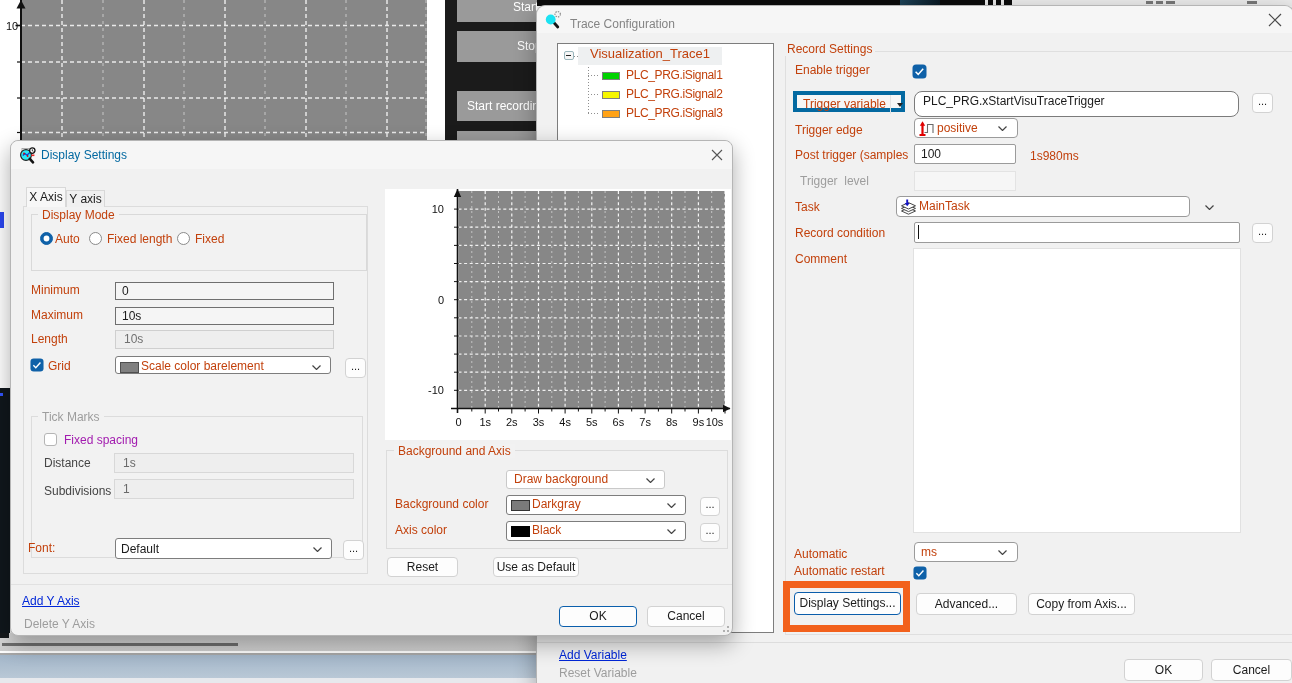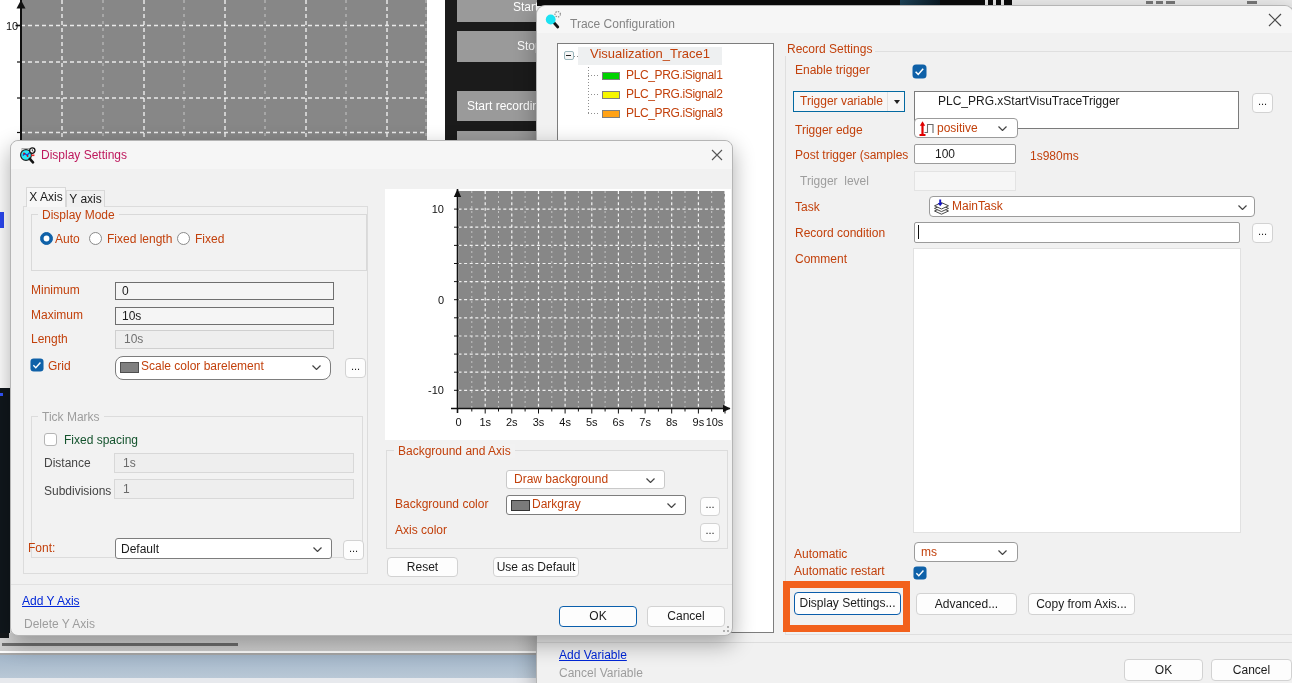--- a/index.html
+++ b/index.html
@@ -121,50 +121,50 @@
 
   <div class="abs" style="left:248px;top:45px;width:600px;height:582px;border:1px solid #dfdfdf"></div>
   <div class="lbl" style="left:247px;top:36px;background:#f1f1f1;padding:0 3px">Record Settings</div>
 
   <div class="lbl" style="left:258px;top:57px">Enable trigger</div>
   <svg class="abs" style="left:375px;top:58px" width="15" height="15" viewBox="0 0 15 15">
     <rect x="0.5" y="0.5" width="14" height="14" rx="3.5" fill="#0f61a8"></rect>
     <path d="M3.6 7.8l2.6 2.6 5-5.6" stroke="#fff" stroke-width="1.5" fill="none"></path>
   </svg>
 
-  <div class="abs" style="left:256px;top:85px;width:112px;height:21px;background:#f6f6f6;border:1px solid #0369a1;box-sizing:border-box">
+  <div class="abs" style="left:256px;top:85px;width:112px;height:21px;background:#f6f6f6;border:4px solid #0369a1;box-sizing:border-box">
     <div class="lbl" style="left:6px;top:2px">Trigger variable</div>
     <div class="abs" style="left:93px;top:0;width:1px;height:19px;background:#e2e2e2"></div>
     <div class="abs" style="left:100px;top:8px;width:0;height:0;border:3.5px solid transparent;border-top:4.5px solid #222"></div>
   </div>
-  <div class="inp" style="left:377px;top:85px;width:325px;height:38px;border-color:#7b7b7b;border-radius:0;box-sizing:border-box;line-height:19px;padding-left:23px">PLC_PRG.xStartVisuTraceTrigger</div>
+  <div class="inp" style="left:377px;top:85px;width:325px;height:26px;border-color:#7b7b7b;border-radius:8px;box-sizing:border-box;line-height:19px;padding-left:8px">PLC_PRG.xStartVisuTraceTrigger</div>
   <div class="dots" style="left:715px;top:87px;width:19px;height:18px;line-height:14px">...</div>
 
   <div class="lbl" style="left:258px;top:117px">Trigger edge</div>
   <div class="inp" style="left:377px;top:112px;width:104px;height:20px;box-sizing:border-box">
     <svg class="abs" style="left:3px;top:1px" width="18" height="17" viewBox="0 0 18 17">
       <path d="M4.5 15 L4.5 4.5 M1.5 15 L7.5 15" stroke="#e00000" stroke-width="2.2" fill="none"></path>
       <path d="M4.5 1.2 L1.8 5.8 L7.2 5.8 Z" fill="#e00000"></path>
       <path d="M6.5 12.5 L9.5 12.5 9.5 4.5 15 4.5 15 13" stroke="#6a6a6a" stroke-width="1.1" fill="none"></path>
     </svg>
     <div class="lbl" style="left:22px;top:2px">positive</div>
     <svg class="chev" style="left:83px;top:7px" viewBox="0 0 9 5">
           <path d="M0.5 0.5l4 4 4-4" stroke="#444" fill="none" stroke-width="1.2"></path>
         </svg>
   </div>
 
   <div class="lbl" style="left:258px;top:142px">Post trigger (samples</div>
-  <div class="inp" style="left:377px;top:138px;width:102px;height:20px;box-sizing:border-box;line-height:18px;padding-left:20px;border-radius:2px">100</div>
+  <div class="inp" style="left:377px;top:138px;width:102px;height:20px;box-sizing:border-box;line-height:18px;padding-left:6px;border-radius:2px">100</div>
   <div class="lbl" style="left:493px;top:143px">1s980ms</div>
 
   <div class="glbl" style="left:263px;top:168px">Trigger&nbsp; level</div>
   <div class="abs" style="left:377px;top:165px;width:102px;height:20px;background:#f6f6f6;border:1px solid #e3e3e3;box-sizing:border-box"></div>
 
   <div class="lbl" style="left:258px;top:194px">Task</div>
-  <div class="inp" style="left:392px;top:190px;width:326px;height:21px;box-sizing:border-box">
+  <div class="inp" style="left:359px;top:190px;width:294px;height:21px;box-sizing:border-box">
     <svg class="abs" style="left:3px;top:2px" width="17" height="17" viewBox="0 0 17 17">
       <g fill="#fff" stroke="#333" stroke-width="0.9">
         <path d="M1.5 12 L8.5 8.8 15.5 12 8.5 15.2 Z"></path>
         <path d="M1.5 9.4 L8.5 6.2 15.5 9.4 8.5 12.6 Z"></path>
         <path d="M1.5 6.8 L8.5 3.6 15.5 6.8 8.5 10 Z"></path>
       </g>
       <line x1="7.2" y1="0.5" x2="7.2" y2="4.6" stroke="#1515c4" stroke-width="1.9"></line>
       <polygon points="4.7,4 9.7,4 7.2,7.2" fill="#1515c4"></polygon>
     </svg>
     <div class="lbl" style="left:22px;top:2px">MainTask</div>
@@ -196,39 +196,39 @@
     <path d="M3.6 7.8l2.6 2.6 5-5.6" stroke="#fff" stroke-width="1.5" fill="none"></path>
   </svg>
 
   <div class="abs" style="left:246px;top:575px;width:127px;height:51px;border:7px solid #f2611c;box-sizing:border-box"></div>
   <div class="btn" style="left:257px;top:586px;width:107px;height:23px;border:1.5px solid #0a5dab;line-height:20px;box-sizing:border-box">Display Settings...</div>
   <div class="btn" style="left:379px;top:587px;width:101px;height:22px;line-height:20px;box-sizing:border-box">Advanced...</div>
   <div class="btn" style="left:491px;top:587px;width:107px;height:22px;line-height:20px;box-sizing:border-box">Copy from Axis...</div>
 
   <div class="abs" style="left:0;top:636px;width:756px;height:1px;background:#dddddd"></div>
   <div class="link" style="left:22px;top:641.5px">Add Variable</div>
-  <div class="glbl" style="left:22px;top:659.5px">Cancel Variable</div>
+  <div class="glbl" style="left:22px;top:659.5px">Reset Variable</div>
   <div class="btn" style="left:587px;top:653px;width:79px;height:22px;line-height:20px;box-sizing:border-box">OK</div>
   <div class="btn" style="left:674px;top:653px;width:81px;height:22px;line-height:20px;box-sizing:border-box">Cancel</div>
 </div>
 
 <div class="dlg" style="left:10px;top:140px;width:721px;height:494px;border-radius:8px">
   <div class="abs" style="left:0;top:0;width:721px;height:28px;background:#f6f6f6;border-radius:8px 8px 0 0"></div>
   <svg class="abs" style="left:8px;top:6px" width="18" height="18" viewBox="0 0 18 18">
     <rect x="3" y="1.5" width="9" height="10" fill="#fdfdfd" stroke="#9a9a9a" stroke-width="0.8"></rect>
     <circle cx="7" cy="8" r="5.4" fill="#2ae8f5" stroke="#222" stroke-width="1.2"></circle>
     <path d="M3.8 8.6l2.2-2 2 1.6 2.6-2.4" stroke="#1040d0" stroke-width="1.4" fill="none"></path>
     <circle cx="5" cy="6.5" r="0.9" fill="#e00000"></circle>
         <circle cx="8.6" cy="9" r="0.9" fill="#e00000"></circle>
     <line x1="10.8" y1="11.8" x2="14" y2="15.3" stroke="#141414" stroke-width="2.6" stroke-linecap="round"></line>
     <circle cx="13.3" cy="3.6" r="2.7" fill="#fdfdfd" stroke="#141414" stroke-width="1.3"></circle>
     <path d="M13.3 2.3 L13.3 3.8 L14.4 4.3" stroke="#141414" stroke-width="0.9" fill="none"></path>
     <rect x="12.2" y="7.5" width="3.2" height="1.6" fill="#e82222"></rect>
   </svg>
-  <div class="abs" style="left:30px;top:7px;color:#be185d">Display Settings</div>
+  <div class="abs" style="left:30px;top:7px;color:#0369a1">Display Settings</div>
   <svg class="abs" style="left:699px;top:7px" width="14" height="14" viewBox="0 0 14 14">
     <path d="M2 2 L12 12 M12 2 L2 12" stroke="#555" stroke-width="1.1"></path>
   </svg>
 
   <div class="abs" style="left:12px;top:65px;width:345px;height:368px;border:1px solid #dcdcdc;background:#f2f2f2;box-sizing:border-box"></div>
   <div class="abs" style="left:15px;top:46px;width:40px;height:20px;background:#f7f7f7;border:1px solid #d8d8d8;border-bottom:none;box-sizing:border-box;text-align:center;line-height:19px;font-size:12px;z-index:2">X Axis</div>
   <div class="abs" style="left:55px;top:49px;width:39px;height:17px;background:#f0f0f0;border:1px solid #d8d8d8;border-bottom:none;box-sizing:border-box;text-align:center;line-height:16px;font-size:12px">Y axis</div>
 
   <div class="abs" style="left:20px;top:73px;width:334px;height:55px;border:1px solid #d9d9d9"></div>
   <div class="lbl" style="left:27px;top:67px;background:#f2f2f2;padding:0 4px">Display Mode</div>
@@ -251,33 +251,33 @@
   <div class="lbl" style="left:20px;top:167px">Maximum</div>
   <div class="abs" style="left:104px;top:166px;width:219px;height:18px;background:#f5f5f5;border:1px solid #6f6f6f;box-sizing:border-box;line-height:16px;padding-left:6px">10s</div>
   <div class="lbl" style="left:20px;top:191px">Length</div>
   <div class="abs" style="left:104px;top:189px;width:219px;height:19px;background:#eeeeee;border:1px solid #cfcfcf;box-sizing:border-box;line-height:17px;padding-left:8px;color:#707070">10s</div>
 
   <svg class="abs" style="left:19px;top:217px" width="14" height="14" viewBox="0 0 15 15">
     <rect x="0.5" y="0.5" width="14" height="14" rx="3.5" fill="#0f61a8"></rect>
     <path d="M3.6 7.8l2.6 2.6 5-5.6" stroke="#fff" stroke-width="1.5" fill="none"></path>
   </svg>
   <div class="lbl" style="left:37px;top:218px">Grid</div>
-  <div class="inp" style="left:104px;top:215px;width:216px;height:24px;border-color:#7d7d7d;border-radius:8px;box-sizing:border-box">
+  <div class="inp" style="left:104px;top:215px;width:216px;height:18px;border-color:#7d7d7d;border-radius:3px;box-sizing:border-box">
     <div class="abs" style="left:4px;top:5px;width:17px;height:9px;background:#808080;border:1px solid #4f4f4f"></div>
     <div class="lbl" style="left:25px;top:2px">Scale color barelement</div>
     <svg class="chev" style="left:196px;top:8px" viewBox="0 0 9 5">
           <path d="M0.5 0.5l4 4 4-4" stroke="#444" fill="none" stroke-width="1.2"></path>
         </svg>
   </div>
   <div class="dots" style="left:334px;top:217px;width:19px;height:18px;line-height:14px">...</div>
 
   <div class="abs" style="left:20px;top:275px;width:330px;height:140px;border:1px solid #dcdcdc"></div>
   <div class="glbl" style="left:27px;top:269px;background:#f2f2f2;padding:0 4px">Tick Marks</div>
   <div class="abs" style="left:33px;top:292px;width:13px;height:13px;background:#fff;border:1px solid #b5b5b5;border-radius:3px;box-sizing:border-box"></div>
-  <div class="glbl" style="left:53px;top:292px;color:#14532d">Fixed spacing</div>
+  <div class="glbl" style="left:53px;top:292px;color:#a21caf">Fixed spacing</div>
   <div class="lbl" style="left:33px;top:315px;color:#454545">Distance</div>
   <div class="abs" style="left:103px;top:312px;width:240px;height:20px;background:#eeeeee;border:1px solid #d8d8d8;box-sizing:border-box;line-height:18px;padding-left:8px;color:#6a6a6a">1s</div>
   <div class="lbl" style="left:33px;top:343px;color:#454545">Subdivisions</div>
   <div class="abs" style="left:103px;top:338px;width:240px;height:20px;background:#eeeeee;border:1px solid #d8d8d8;box-sizing:border-box;line-height:18px;padding-left:8px;color:#6a6a6a">1</div>
 
   <div class="lbl" style="left:17px;top:400px">Font:</div>
   <div class="inp" style="left:104px;top:397px;width:217px;height:21px;border-color:#7d7d7d;border-radius:3px;box-sizing:border-box">
     <div class="abs" style="left:5px;top:3px;font-size:12px">Default</div>
     <svg class="chev" style="left:197px;top:8px" viewBox="0 0 9 5">
           <path d="M0.5 0.5l4 4 4-4" stroke="#444" fill="none" stroke-width="1.2"></path>
@@ -392,20 +392,27 @@
   <div class="lbl" style="left:384px;top:356px">Background color</div>
   <div class="inp" style="left:495px;top:354px;width:180px;height:20px;border-color:#7d7d7d;border-radius:3px;box-sizing:border-box">
     <div class="abs" style="left:4px;top:4px;width:17px;height:9px;background:#7a7a7a;border:1px solid #333"></div>
     <div class="lbl" style="left:25px;top:1px">Darkgray</div>
     <svg class="chev" style="left:160px;top:7px" viewBox="0 0 9 5">
           <path d="M0.5 0.5l4 4 4-4" stroke="#444" fill="none" stroke-width="1.2"></path>
         </svg>
   </div>
   <div class="dots" style="left:689px;top:356px;width:18px;height:17px;line-height:13px">...</div>
   <div class="lbl" style="left:384px;top:382px">Axis color</div>
+  <div class="inp" style="left:495px;top:380px;width:180px;height:20px;border-color:#7d7d7d;border-radius:3px;box-sizing:border-box">
+    <div class="abs" style="left:4px;top:4px;width:17px;height:9px;background:#000;border:1px solid #000"></div>
+    <div class="lbl" style="left:25px;top:1px">Black</div>
+    <svg class="chev" style="left:160px;top:7px" viewBox="0 0 9 5">
+          <path d="M0.5 0.5l4 4 4-4" stroke="#444" fill="none" stroke-width="1.2"></path>
+        </svg>
+  </div>
   <div class="dots" style="left:689px;top:382px;width:18px;height:17px;line-height:13px">...</div>
 
   <div class="btn" style="left:376px;top:416px;width:71px;height:20px;line-height:18px;box-sizing:border-box">Reset</div>
   <div class="btn" style="left:482px;top:416px;width:86px;height:20px;line-height:18px;box-sizing:border-box">Use as Default</div>
 
   <div class="abs" style="left:0;top:443px;width:721px;height:1px;background:#e1e1e1"></div>
   <div class="link" style="left:11px;top:453px">Add Y Axis</div>
   <div class="glbl" style="left:13px;top:476px">Delete Y Axis</div>
   <div class="btn" style="left:548px;top:465px;width:78px;height:21px;line-height:18px;border:1.5px solid #0b5fac;box-sizing:border-box">OK</div>
   <div class="btn" style="left:636px;top:465px;width:78px;height:21px;line-height:19px;box-sizing:border-box">Cancel</div>

